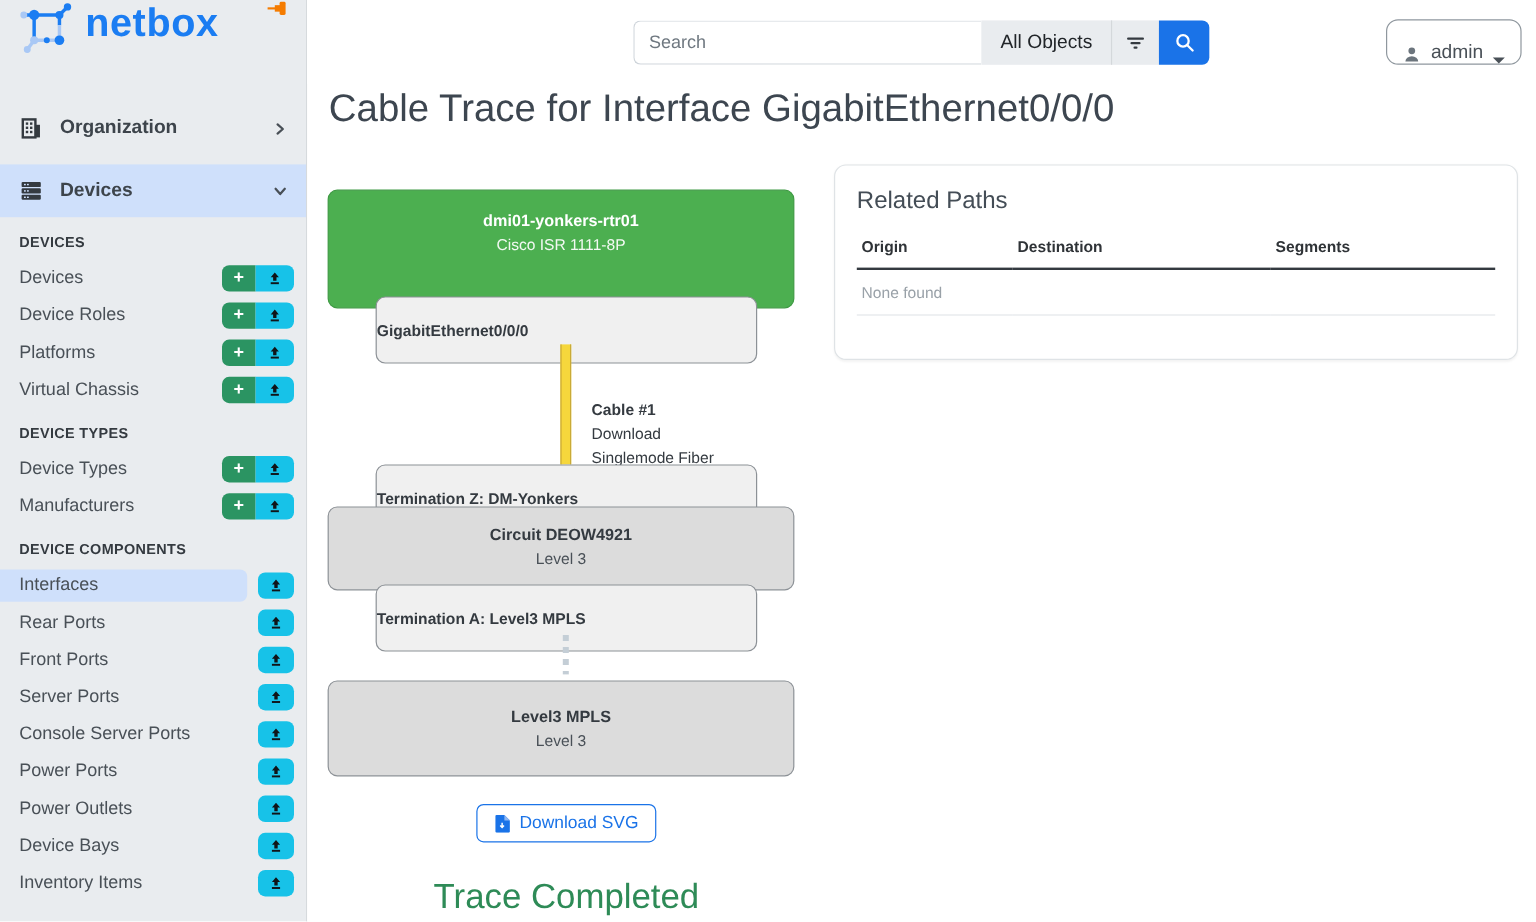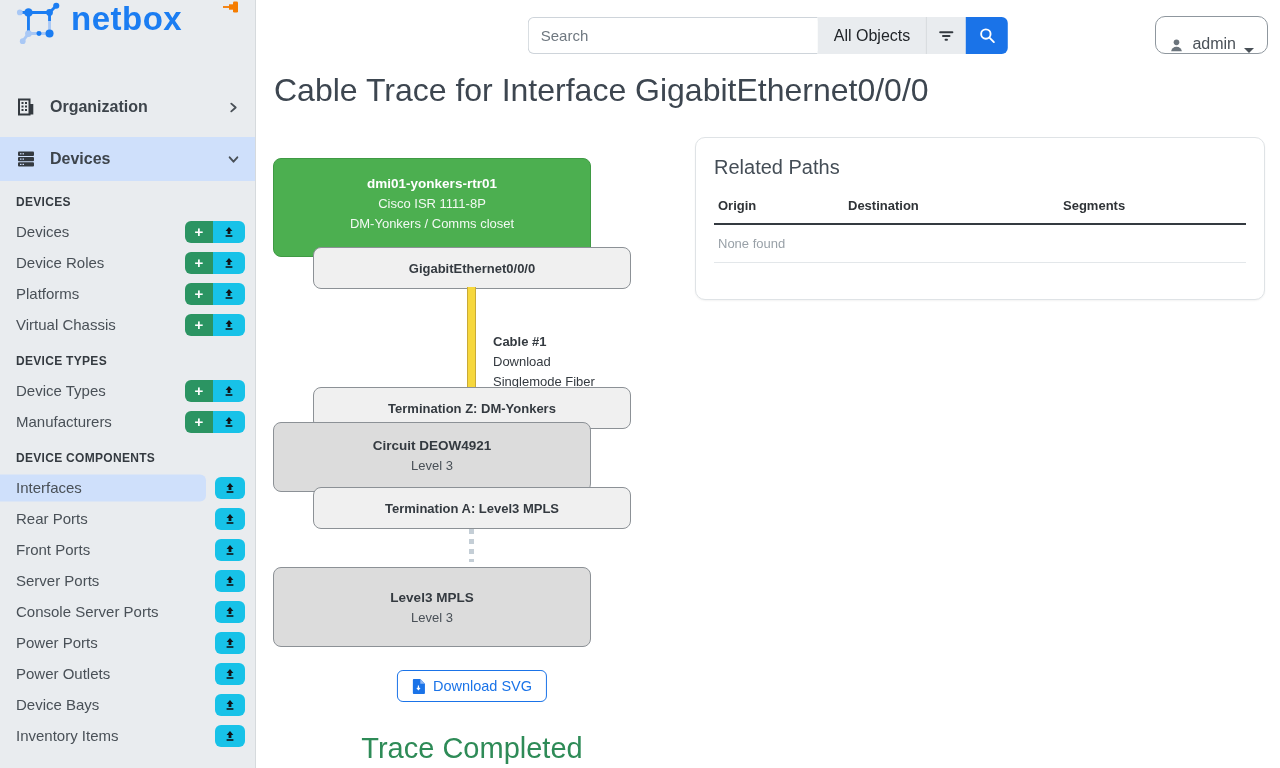--- a/index.html
+++ b/index.html
@@ -35,25 +35,25 @@
   .filter-seg { background:#e9ecef; width:40px; display:flex; align-items:center; justify-content:center; border-left:1px solid #d4d8db; cursor:pointer; }
   .go-seg { background:#1a73e8; width:42px; display:flex; align-items:center; justify-content:center; border-radius:0 6px 6px 0; border:none; cursor:pointer; }
   .user-btn { position:absolute; top:16px; right:12px; height:38px; display:flex; align-items:flex-end; gap:8px; padding:0 13px; background:#fff; border:1px solid #8f979e; border-radius:10px; font-size:16px; color:#495057; cursor:pointer; }
   .caret { width:0; height:0; border-left:5px solid transparent; border-right:5px solid transparent; border-top:5px solid #495057; }
 
   .page-title { position:absolute; top:72px; left:18px; font-size:32px; font-weight:400; color:#3d4650; }
 
   
   .trace { position:absolute; left:17px; top:158px; width:398px; height:612px; }
   .t-abs { position:absolute; text-align:center; }
-  .box-lg { left:0; width:318px; border-radius:8px; border:1px solid #8c9196; background:#dcdcdc; }
+  .box-lg { left:0; width:389px; border-radius:8px; border:1px solid #8c9196; background:#dcdcdc; }
   .box-device { top:0; height:99px; background:#4caf50; border-color:#3f9a44; color:#fff; padding-top:15px; line-height:20px; }
   .box-device .b-title { font-weight:bold; font-size:13.5px; }
   .box-device .b-sub { font-size:13px; color:rgba(255,255,255,.93); }
-  .box-sm { left:40px; width:318px; height:42px; background:#f0f0f0; border:1px solid #8c9196; border-radius:8px; display:flex; align-items:center; justify-content:center; font-weight:bold; font-size:13px; color:#343a40; }
+  .box-sm { left:40px; width:318px; height:56px; background:#f0f0f0; border:1px solid #8c9196; border-radius:8px; display:flex; align-items:center; justify-content:flex-start; font-weight:bold; font-size:13px; color:#343a40; }
   .box-iface { top:89px; }
   .cable-line { left:194px; top:129px; width:9px; height:100px; background:#f6d73c; border-left:1px solid #c9aa37; border-right:1px solid #c9aa37; }
   .cable-info { left:220px; top:150px; text-align:left; font-size:13px; line-height:20px; color:#343a40;margin-top:24px; }
   .cable-info .c-title { font-weight:bold; }
   .box-termz { top:229px; }
   .box-circuit { top:264px; height:70px; padding-top:13px; line-height:20px; }
   .box-circuit .b-title, .box-far .b-title { font-weight:bold; font-size:13.5px; color:#343a40; }
   .box-circuit .b-sub, .box-far .b-sub { font-size:13px; color:#495057; }
   .box-terma { top:329px; }
   .dotted-line { left:196px; top:371px; width:5px; height:33px; background:repeating-linear-gradient(to bottom,#c4ced6 0 5px,transparent 5px 10px); }
@@ -359,21 +359,20 @@
       <span class="caret"></span>
     </button>
   </div>
 
   <h1 class="page-title">Cable Trace for Interface GigabitEthernet0/0/0</h1>
 
   <div class="trace">
     <div class="t-abs box-lg box-device">
       <div class="b-title">dmi01-yonkers-rtr01</div>
       <div class="b-sub">Cisco ISR 1111-8P</div>
-      <div class="b-sub">DM-Yonkers / Comms closet</div>
     </div>
     <div class="t-abs box-sm box-iface">
       <span>GigabitEthernet0/0/0</span>
     </div>
     <div class="t-abs cable-line"></div>
     <div class="t-abs cable-info">
       <div class="c-title">Cable #1</div>
       <div>Download</div>
       <div>Singlemode Fiber</div>
     </div>

